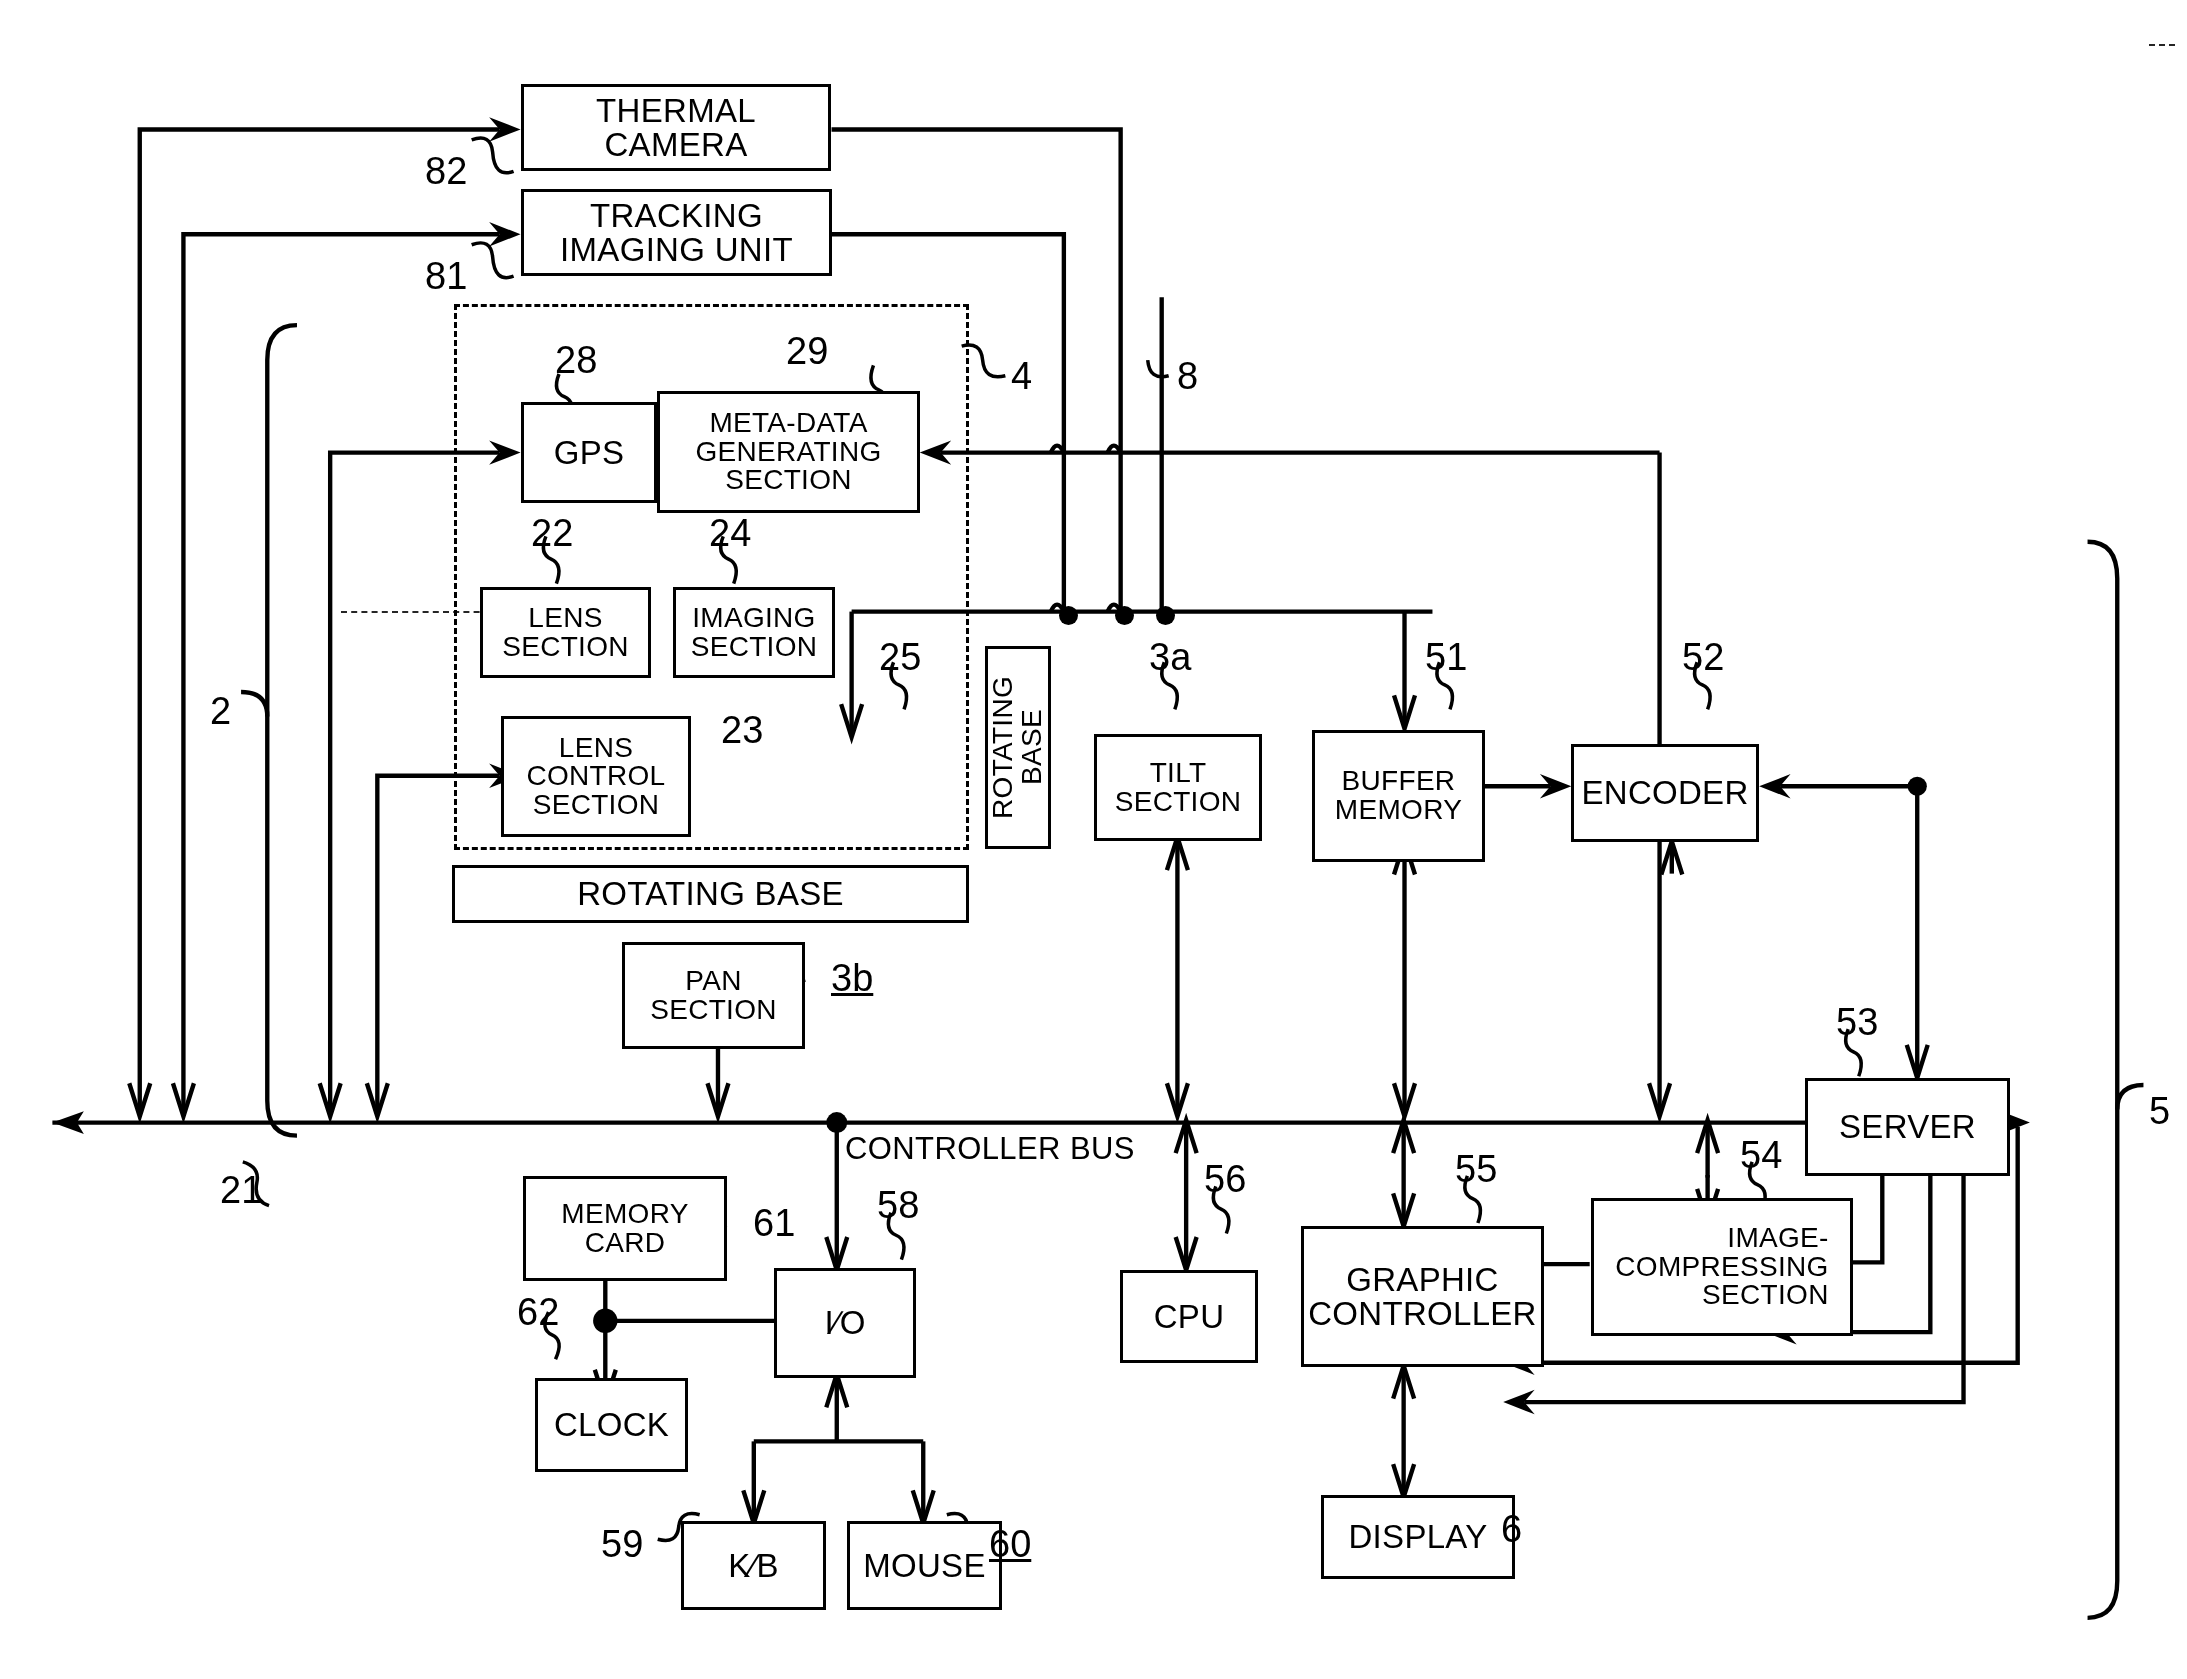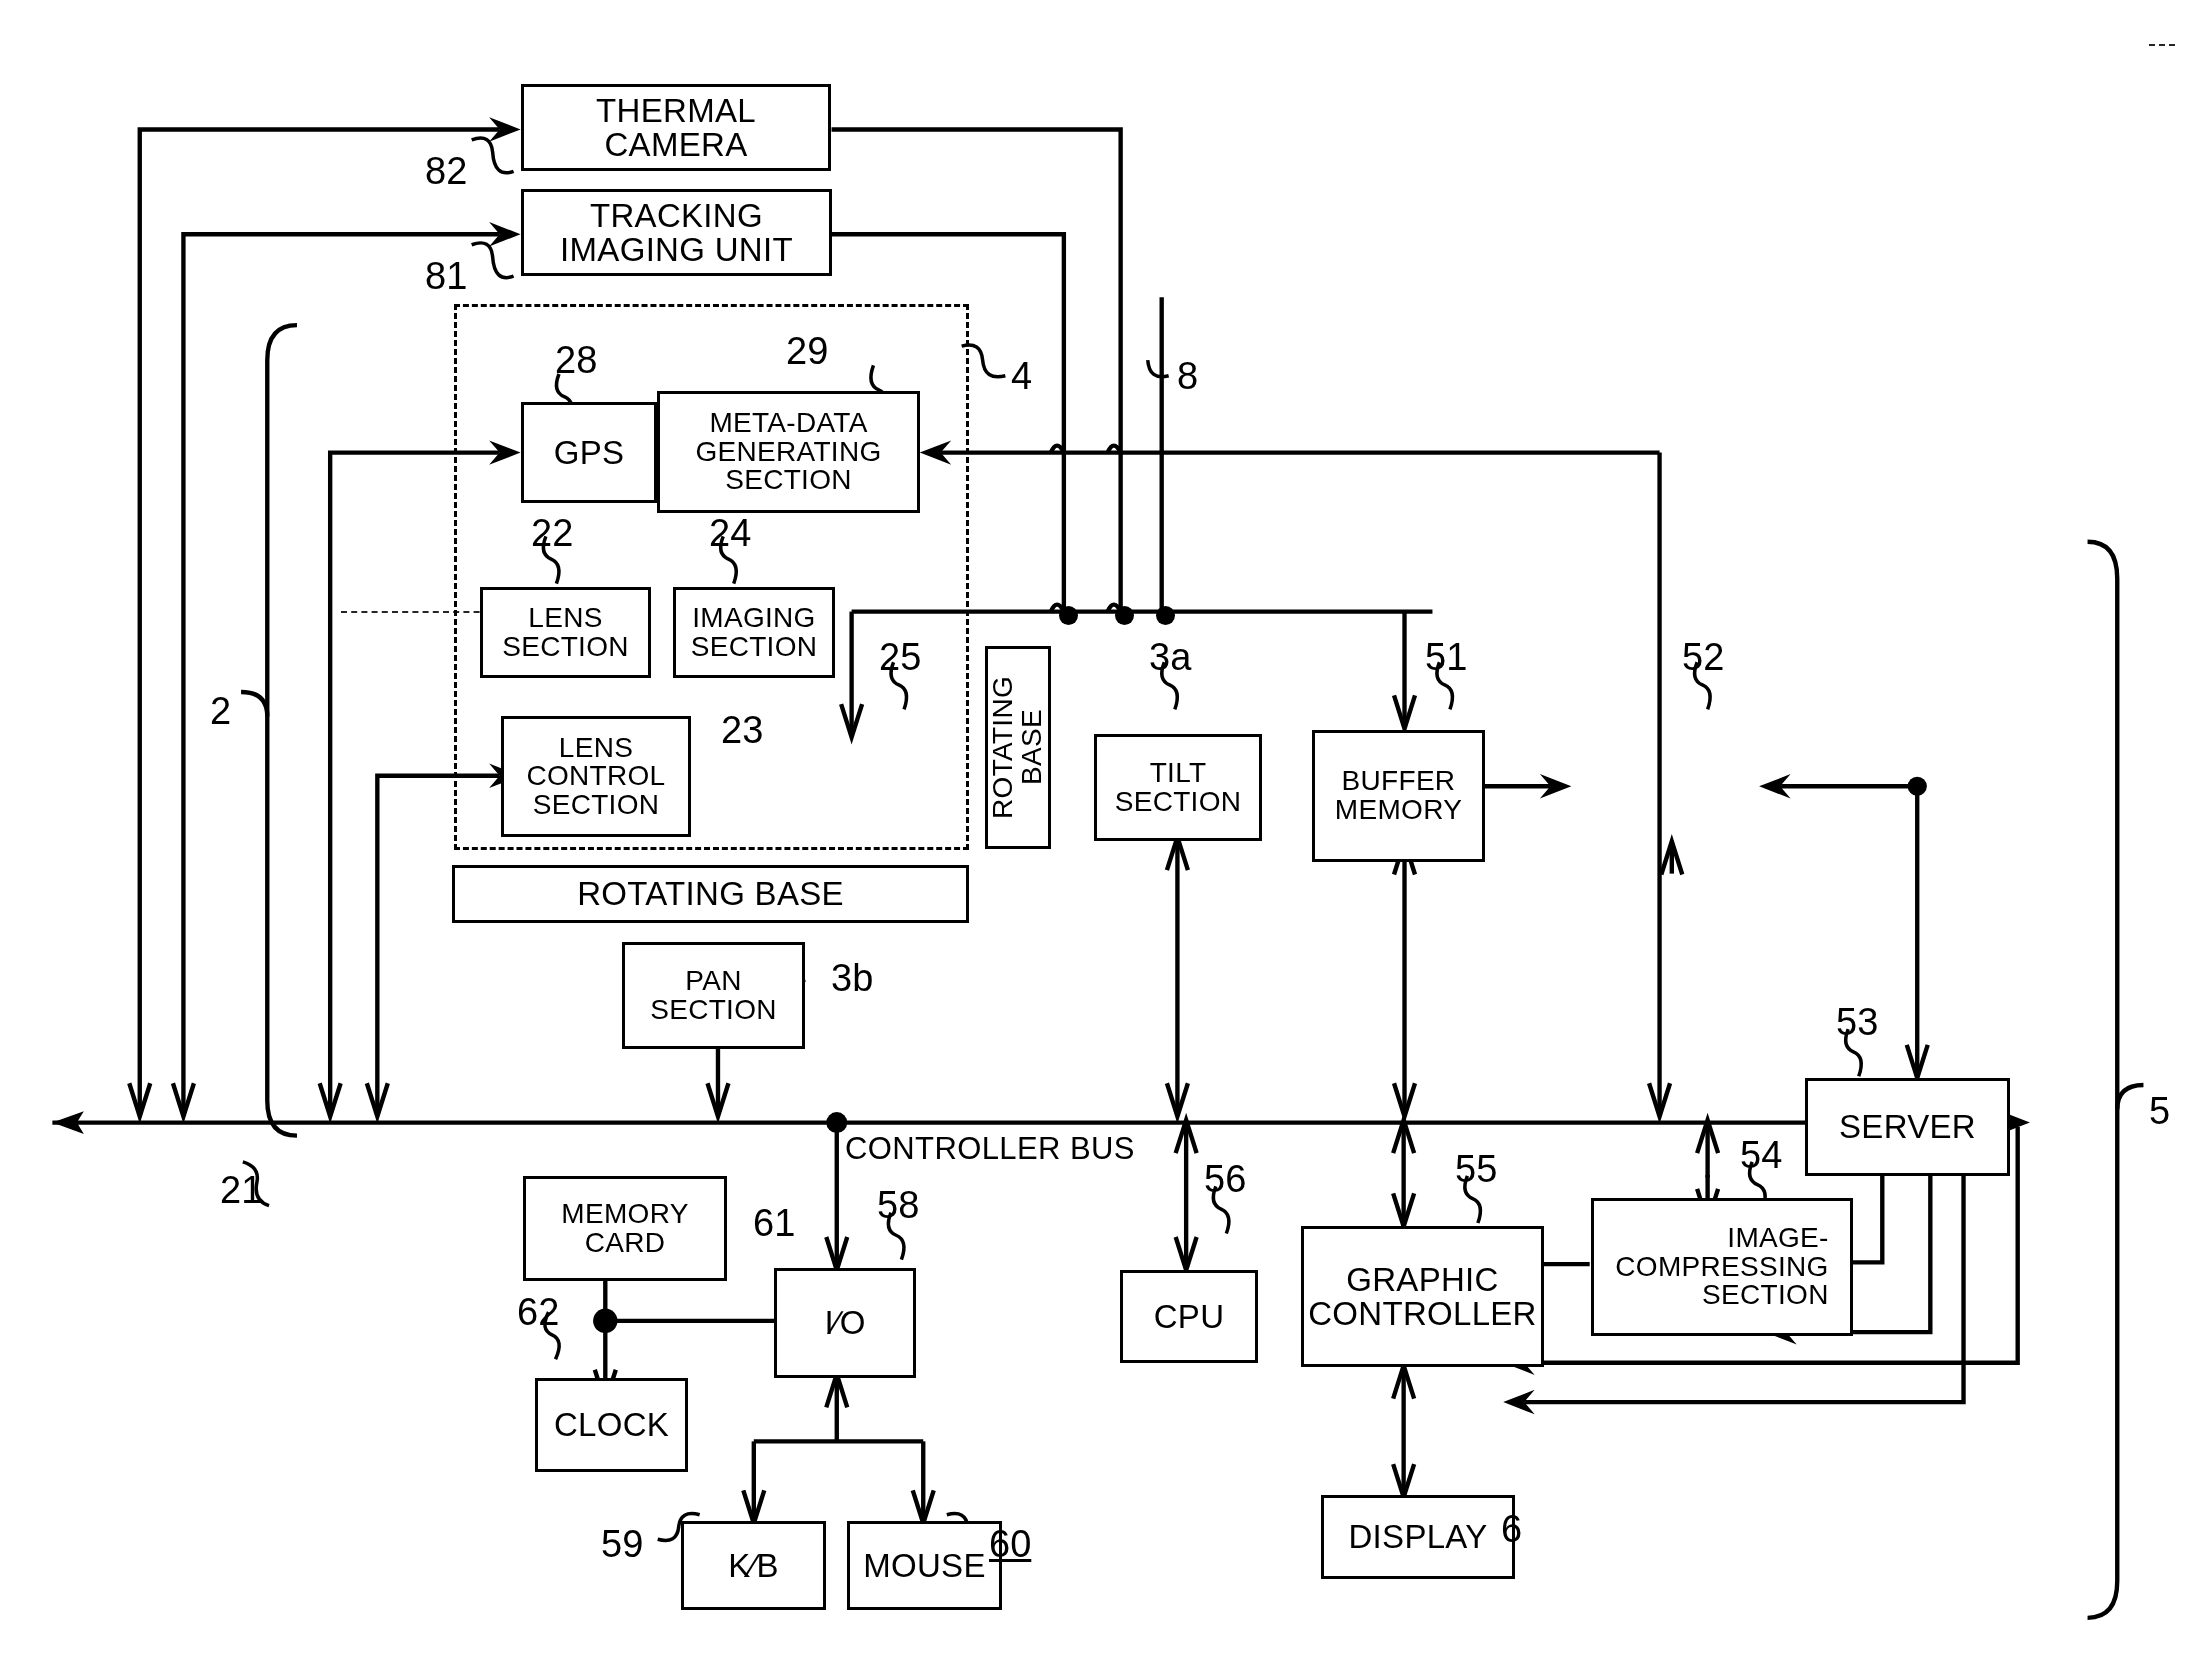--- a/index.html
+++ b/index.html
@@ -300,20 +300,23 @@
   <div class="box t36" style="left:1094px;top:734px;width:168px;height:107px;">
     <span>TILT
 SECTION</span>
   </div>
 
   <div class="box t36" style="left:1312px;top:730px;width:173px;height:132px;">
     <span>BUFFER
 MEMORY</span>
   </div>
 
+  <div class="box t38" style="left:1571px;top:744px;width:188px;height:98px;">
+    <span>ENCODER</span>
+  </div>
 
   <div class="box t38" style="left:452px;top:865px;width:517px;height:58px;">
     <span>ROTATING BASE</span>
   </div>
 
   <div class="box t36" style="left:622px;top:942px;width:183px;height:107px;">
     <span>PAN
 SECTION</span>
   </div>
 
@@ -370,21 +373,21 @@
   <div class="ref" style="left:1011px;top:355px;">4</div>
   <div class="ref" style="left:1177px;top:355px;">8</div>
   <div class="ref" style="left:531px;top:512px;">22</div>
   <div class="ref" style="left:709px;top:512px;">24</div>
   <div class="ref" style="left:721px;top:709px;">23</div>
   <div class="ref" style="left:879px;top:636px;">25</div>
   <div class="ref" style="left:210px;top:690px;">2</div>
   <div class="ref" style="left:1149px;top:636px;">3a</div>
   <div class="ref" style="left:1425px;top:636px;">51</div>
   <div class="ref" style="left:1682px;top:636px;">52</div>
-  <div class="ref" style="left:831px;top:957px;">3b</div>
+  <div class="ref" style="left:831px;top:957px;text-decoration:underline;">3b</div>
   <div class="ref" style="left:220px;top:1169px;">21</div>
   <div class="ref" style="left:753px;top:1202px;">61</div>
   <div class="ref" style="left:517px;top:1291px;">62</div>
   <div class="ref" style="left:877px;top:1184px;">58</div>
   <div class="ref" style="left:601px;top:1523px;">59</div>
   <div class="ref" style="left:989px;top:1523px;text-decoration:underline;">60</div>
   <div class="ref" style="left:1204px;top:1158px;">56</div>
   <div class="ref" style="left:1455px;top:1148px;">55</div>
   <div class="ref" style="left:1740px;top:1134px;">54</div>
   <div class="ref" style="left:1836px;top:1001px;">53</div>

